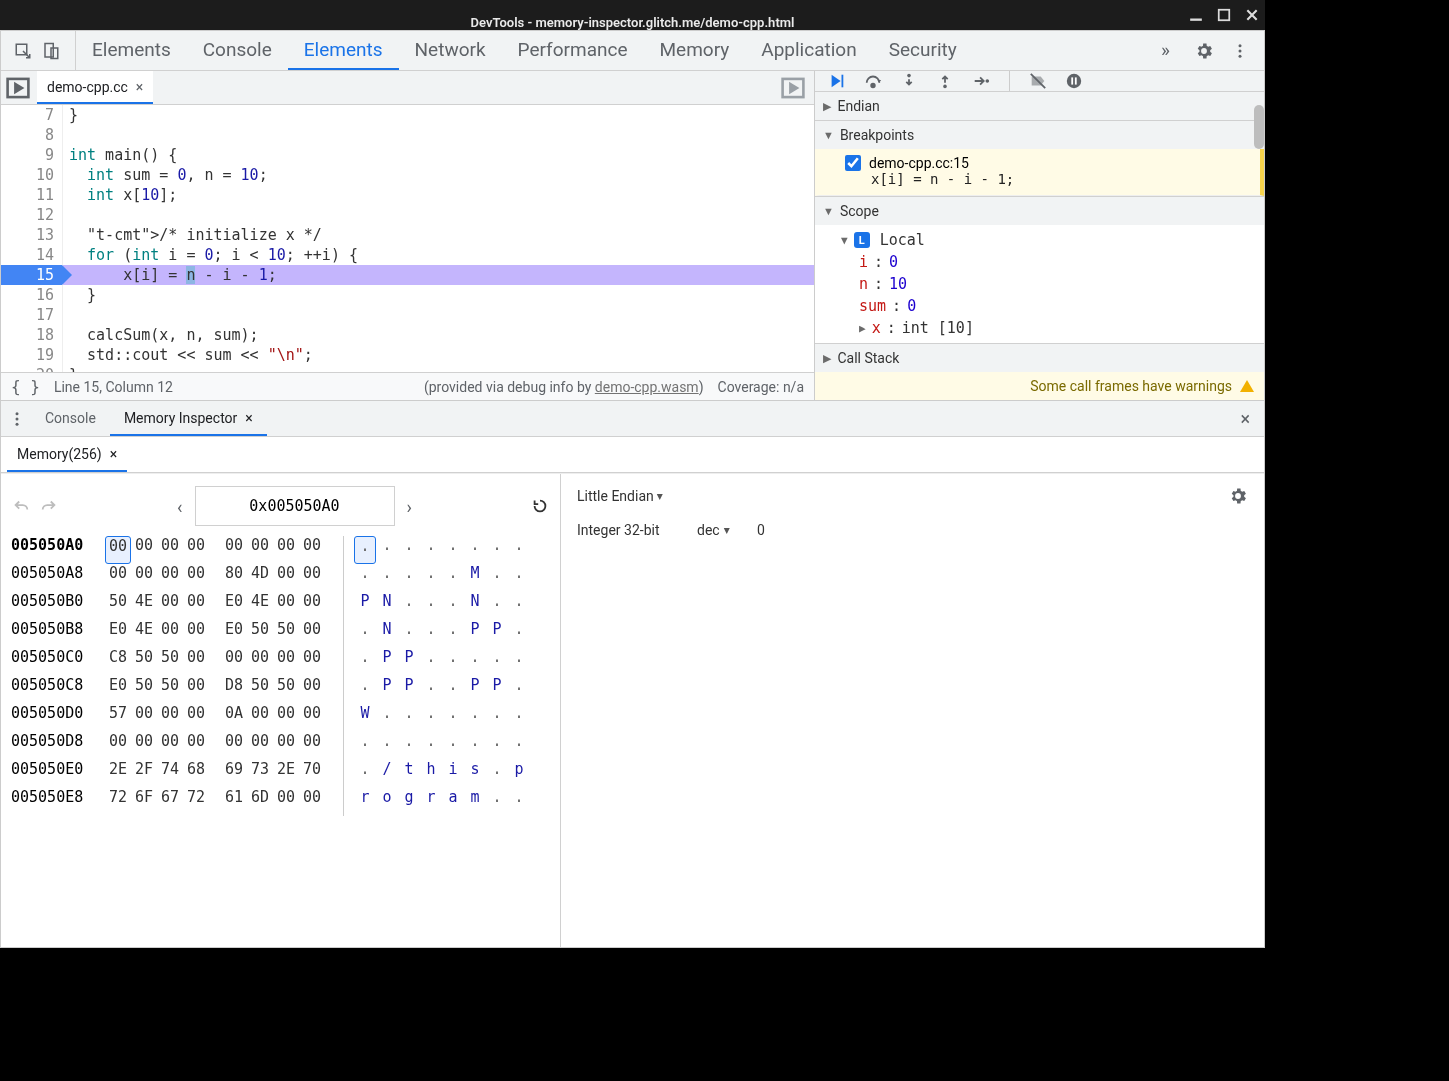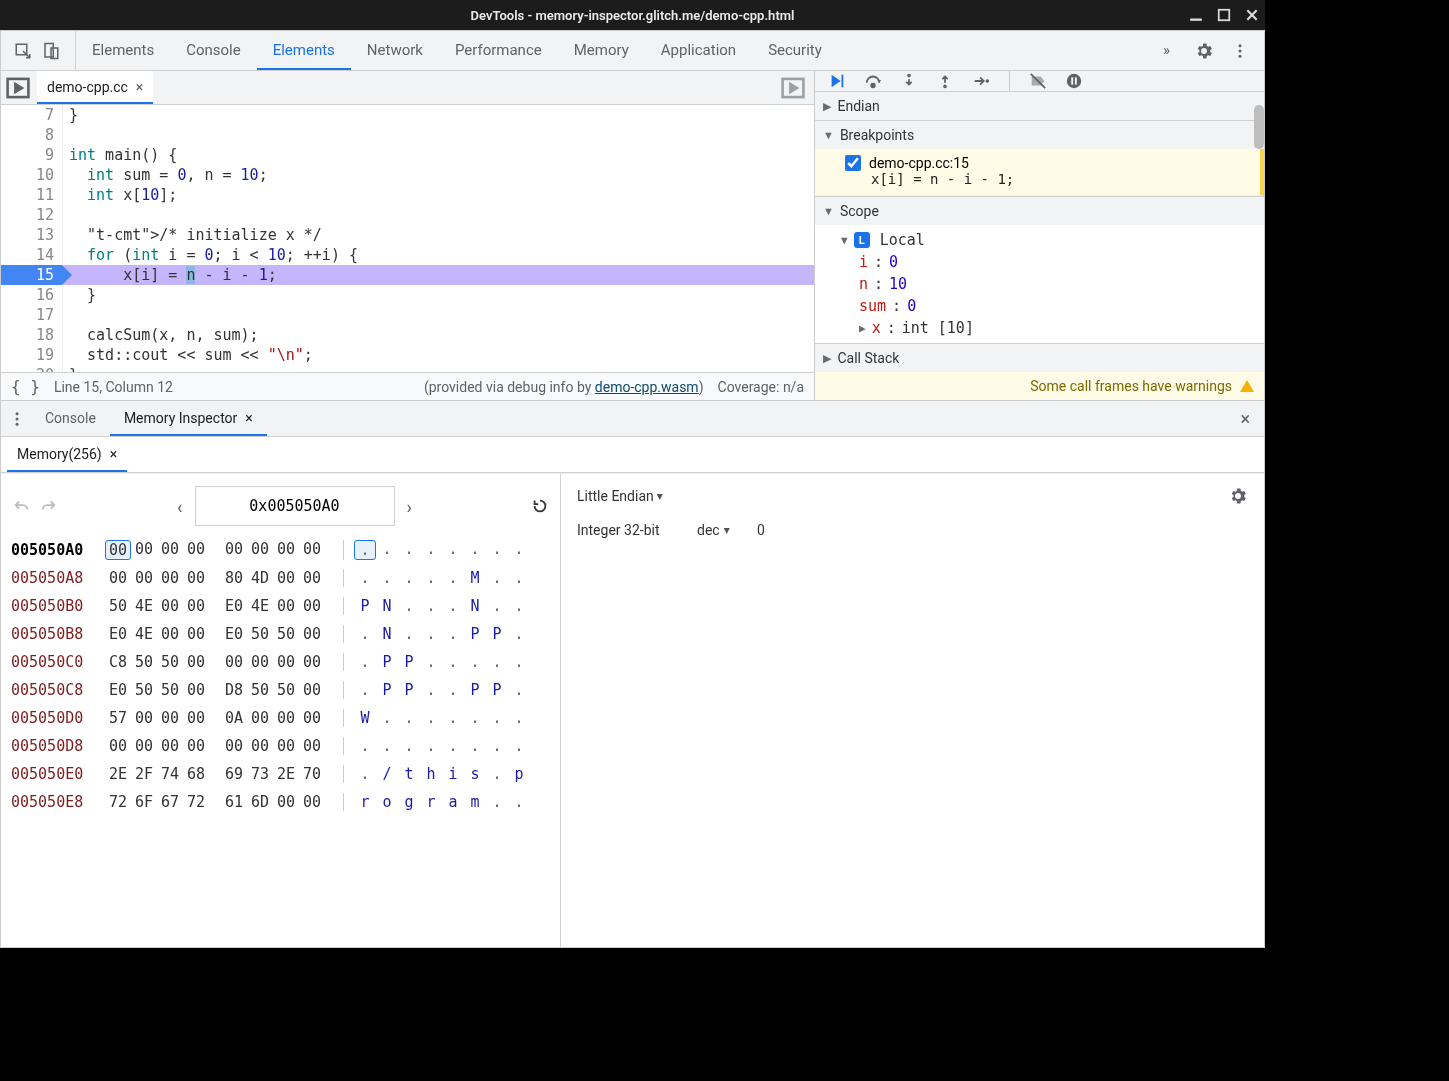--- a/index.html
+++ b/index.html
@@ -13,21 +13,21 @@
     color: #333;
   }
   .mono { font-family: "Consolas", "Menlo", "Monaco", monospace; }
 
   
   .titlebar {
     background: #1c1c1c;
     color: #eaeaea;
     height: 30px;
     display: flex;
-    align-items: center;
+    align-items: flex-end;
     justify-content: center;
     position: relative;
     font-size: 13px;
     font-weight: 600;
   }
   .titlebar .winbtns {
     position: absolute;
     right: 6px;
     top: 0;
     height: 30px;
@@ -59,21 +59,21 @@
     border-right: 1px solid #d0d0d0;
     height: 100%;
     align-items: center;
   }
   .tabstrip .tabs { display:flex; height:100%; }
   .tab {
     padding: 0 16px;
     display: flex;
     align-items: center;
     color: #5f6368;
-    font-size: 15px;
+    font-size: 19px;
     border-bottom: 2px solid transparent;
     cursor: pointer;
   }
   .tab.active { color: #1a73e8; border-bottom-color: #1a73e8; }
   .tabstrip .right {
     margin-left: auto;
     display:flex;
     align-items:center;
     gap:16px;
     padding-right:8px;
@@ -146,21 +146,21 @@
 
   .statusbar {
     height:28px; display:flex; align-items:center;
     padding:0 10px; gap:14px;
     border-top:1px solid #d0d0d0;
     background:#f8f9fa; color:#5f6368;
     font-size:14px;
   }
   .statusbar .sep-pretty { font-family:monospace; font-size:16px; }
   .statusbar .mid { margin-left:auto; }
-  .statusbar a { color:#0c4a6e; text-decoration:underline; }
+  .statusbar a { color:#737373; text-decoration:underline; }
 
   
   .dbg {
     width:450px; border-left:1px solid #ccc;
     display:flex; flex-direction:column;
     background:#fff;
     position:relative;
     overflow:hidden;
   }
   .dbgbar {
@@ -242,22 +242,22 @@
   .navrow .historys { display:flex; gap:8px; color:#bdbdbd; }
   .navrow .chev { color:#5f6368; padding:0 6px; font-size:18px; }
   .addr {
     flex:0 0 200px; height:40px; border:1px solid #d0d0d0;
     text-align:center; font-family:monospace; font-size:15px;
   }
   .navrow .navmiddle { flex:1; display:flex; justify-content:center; align-items:center; gap:6px; }
   .refresh { margin-left:auto; }
 
   .hexgrid { font-family:monospace; font-size:15px; }
-  .hrow { display:flex; align-items:center; height:28px; gap:10px;}
-  .haddr { width:84px; color:#7f1d1d; }
+  .hrow { display:flex; height:28px; gap:10px;}
+  .haddr { width:84px; color:#000000; }
   .haddr.cur { color:#000; font-weight:600; }
   .hbytes { display:flex; gap:0; }
   .byte { width:26px; text-align:center; color:#333; }
   .grpgap { width:12px; }
   .byte.sel { border:1px solid #1a73e8; background:#e8f0fe; border-radius:3px; }
   .asc { display:flex; margin-left:8px; border-left:1px solid #ccc; padding-left:10px; }
   .achar { width:22px; text-align:center; color:#1a1aa6; }
   .achar.dot { color:#666; }
   .achar.sel { border:1px solid #1a73e8; background:#e8f0fe; border-radius:3px; }
 

